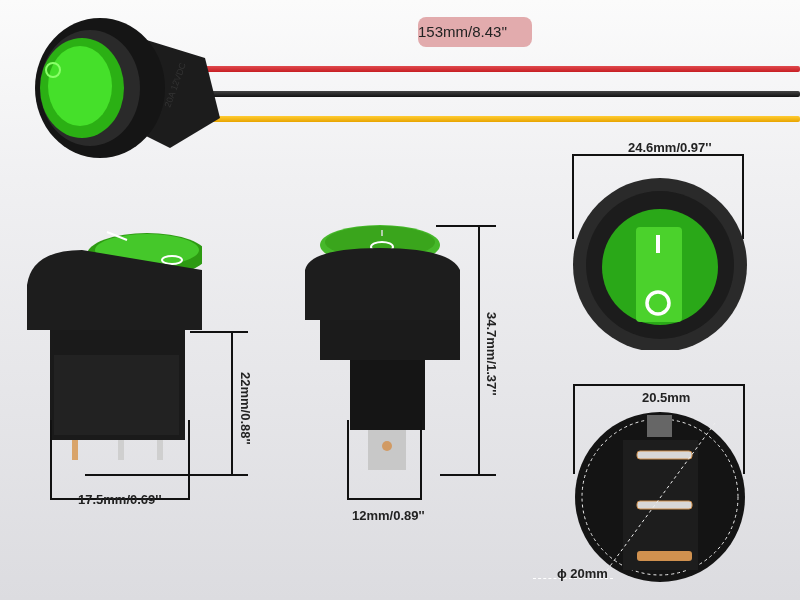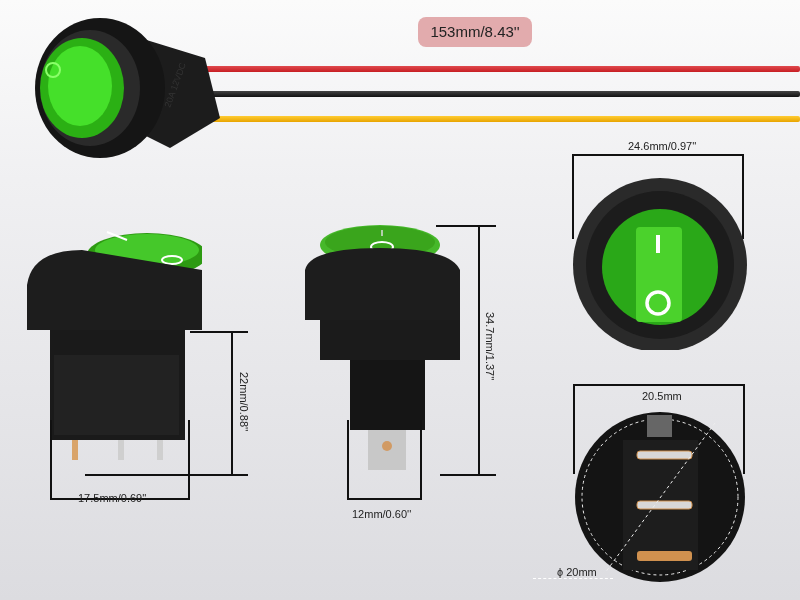--- a/index.html
+++ b/index.html
@@ -1,22 +1,22 @@
 <!DOCTYPE html>
 <html><head>
 <meta charset="utf-8">
 <style>
   html,body{margin:0;padding:0;}
   body{width:800px;height:600px;overflow:hidden;font-family:"Liberation Sans",sans-serif;
     background:linear-gradient(180deg,#fbfbfb 0%,#f0f0f2 30%,#dcdce0 100%);position:relative;}
   .abs{position:absolute;}
   .badge{left:418px;top:17px;width:114px;height:30px;border-radius:8px;background:#e2abad;
-    color:#222;font-size:15px;line-height:30px;text-align:center;}
+    color:#222;font-size:15px;line-height:30px;}
   .wire{height:6px;left:200px;width:600px;border-radius:2px;}
-  .dim-label{font-size:11px;color:#222;white-space:nowrap;}
+  .dim-label{font-size:13px;color:#222;white-space:nowrap;font-weight:bold;}
   .vert{writing-mode:vertical-rl;}
   .line{background:#111;}
 </style>
 </head>
 <body>
 
 <div class="abs badge">153mm/8.43''</div>
 
 <div class="abs wire" style="top:66px;background:linear-gradient(#e04a4e,#c71e23);"></div>
 <div class="abs wire" style="top:91px;background:linear-gradient(#444,#111);"></div>
@@ -65,21 +65,21 @@
   <rect x="73" y="210" width="38" height="40" fill="#c8c8c8"></rect>
   <circle cx="92" cy="226" r="5" fill="#d19a63"></circle>
 </svg>
 <div class="abs line" style="left:436px;top:225px;width:60px;height:2px"></div>
 <div class="abs line" style="left:440px;top:474px;width:56px;height:2px"></div>
 <div class="abs line" style="left:478px;top:227px;width:2px;height:247px"></div>
 <div class="abs dim-label vert" style="left:484px;top:312px">34.7mm/1.37''</div>
 <div class="abs line" style="left:347px;top:420px;width:2px;height:80px"></div>
 <div class="abs line" style="left:420px;top:420px;width:2px;height:80px"></div>
 <div class="abs line" style="left:347px;top:498px;width:75px;height:2px"></div>
-<div class="abs dim-label" style="left:352px;top:508px">12mm/0.60''</div>
+<div class="abs dim-label" style="left:352px;top:508px">12mm/0.89''</div>
 
 <div class="abs dim-label" style="left:628px;top:140px">24.6mm/0.97''</div>
 <div class="abs line" style="left:572px;top:154px;width:172px;height:2px"></div>
 <div class="abs line" style="left:572px;top:154px;width:2px;height:85px"></div>
 <div class="abs line" style="left:742px;top:154px;width:2px;height:85px"></div>
 <svg class="abs" style="left:573px;top:175px" width="175" height="175" viewBox="0 0 175 175">
   <circle cx="87" cy="90" r="87" fill="#2a2a2a"></circle>
   <circle cx="87" cy="90" r="74" fill="#1c1c1c"></circle>
   <circle cx="87" cy="92" r="58" fill="#2aa818"></circle>
   <rect x="63" y="52" width="46" height="95" rx="4" fill="#4bd22c"></rect>

